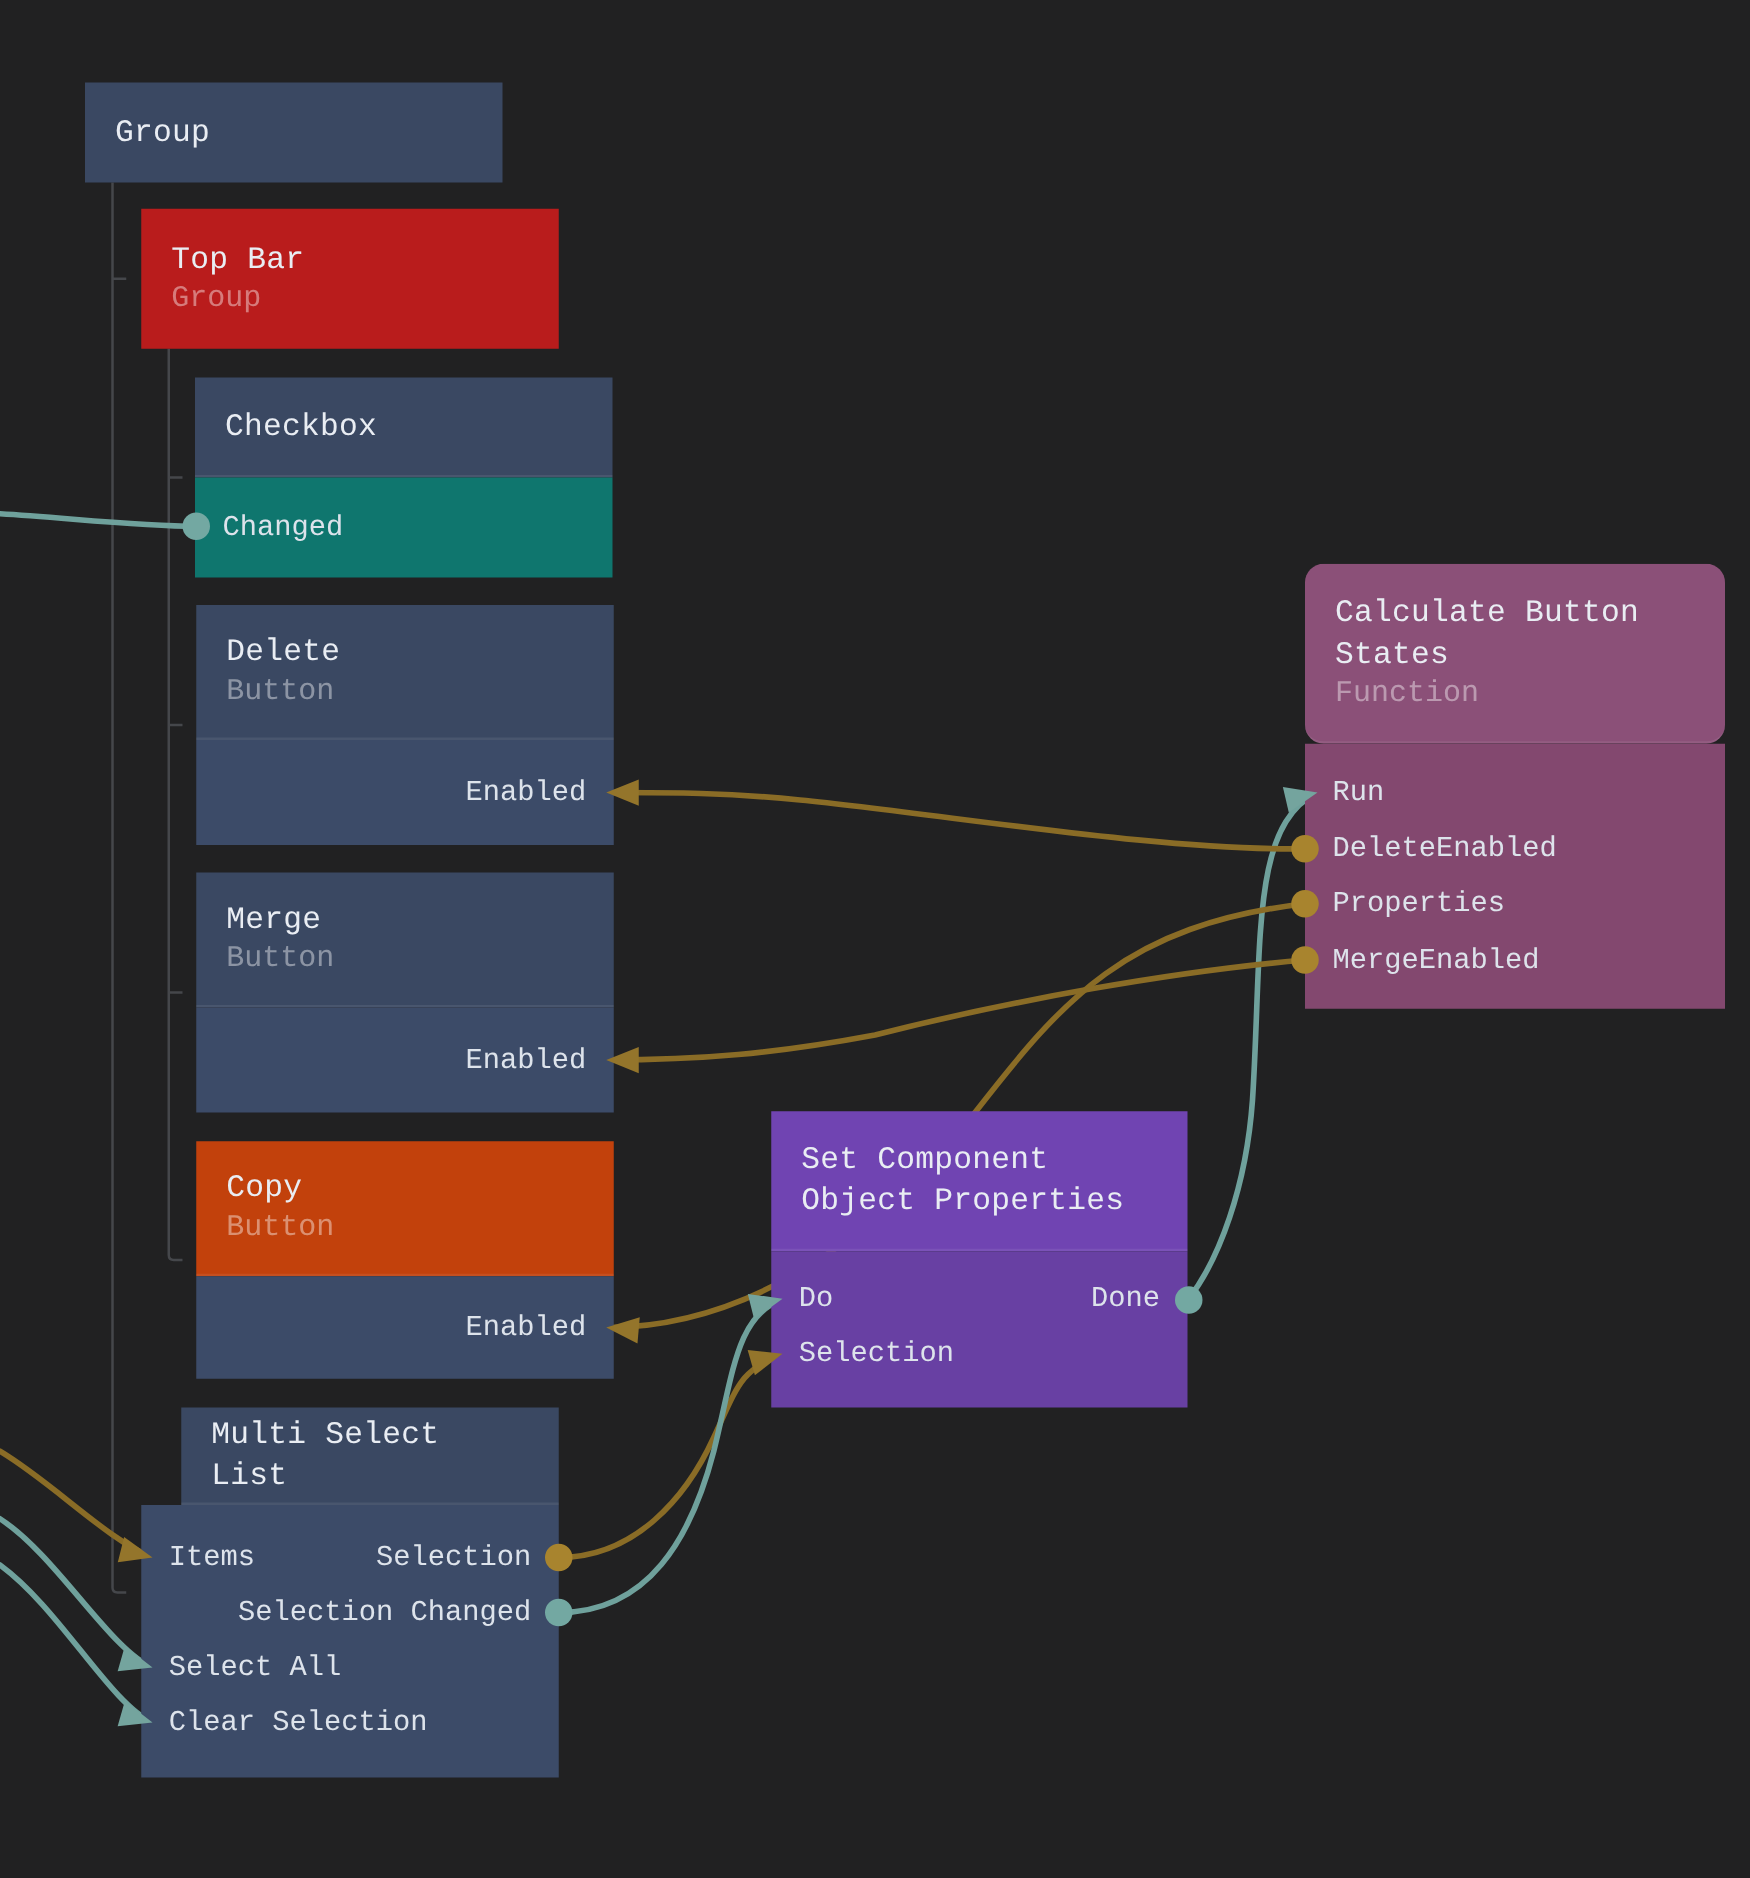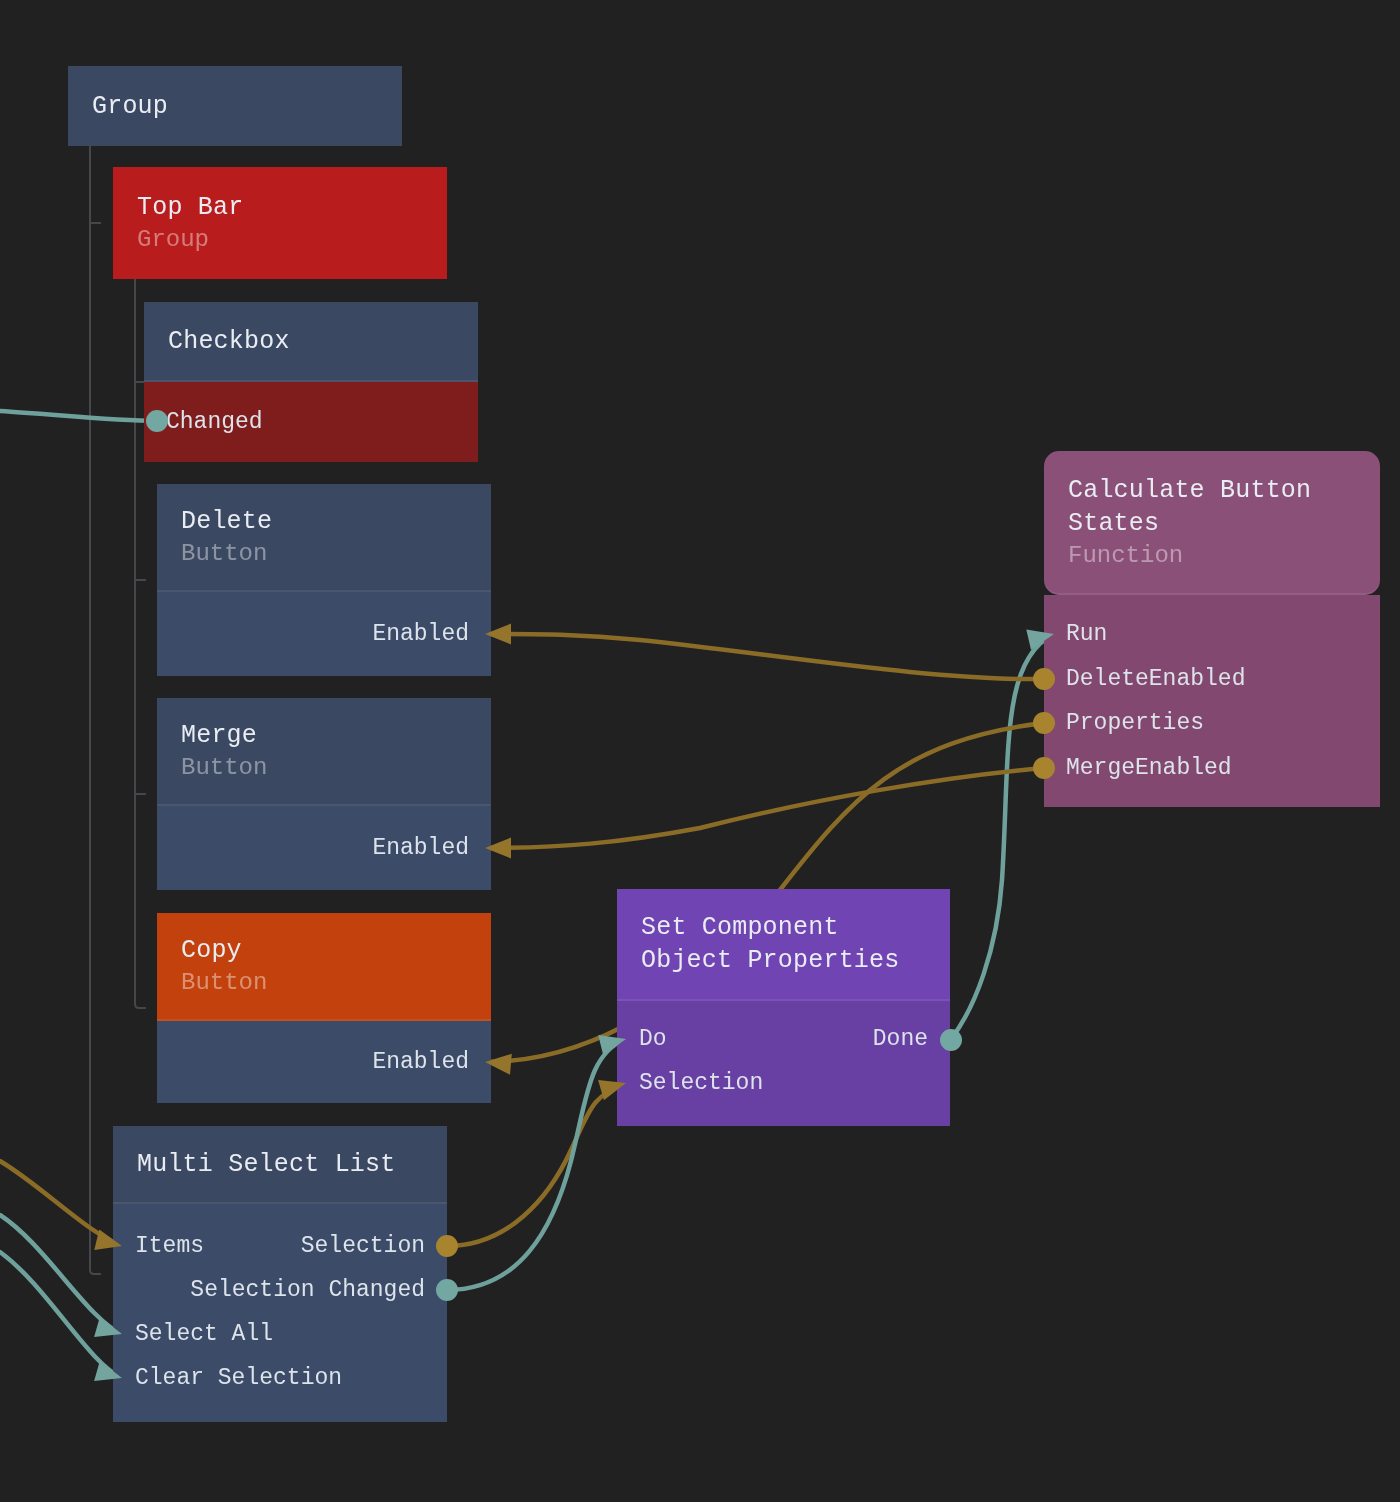--- a/index.html
+++ b/index.html
@@ -61,25 +61,25 @@
         <div class="head" style="height: 80px; background: rgb(58, 72, 98);">
           <div class="title" style="color: rgb(233, 237, 243);">Group</div>
         </div>
       </div>
       <div class="node" style="left: 113px; top: 167px; width: 334px;">
         <div class="head" style="height: 112px; background: #b91c1c;">
           <div class="title" style="color: rgb(233, 237, 243);">Top Bar</div>
           <div class="subtitle" style="color: rgba(255, 255, 255, 0.42);">Group</div>
         </div>
       </div>
-      <div class="node" style="left: 144px; top: 302px; width: 334px;">
+      <div class="node" style="left: 156px; top: 302px; width: 334px;">
         <div class="head has-body" style="height: 80px; background: rgb(58, 72, 98);">
           <div class="title" style="color: rgb(233, 237, 243);">Checkbox</div>
         </div>
-        <div class="nbody" style="height: 80px; padding-top: 0px; background: #7f1d1d;">
+        <div class="nbody" style="height: 80px; padding-top: 0px; background: #0f766e;">
           <div class="prow" style="height: 80px;">
             <span class="port left" style="color: rgb(221, 227, 235);">Changed</span>
           </div>
         </div>
       </div>
       <div class="node" style="left: 157px; top: 484px; width: 334px;">
         <div class="head has-body" style="height: 108px; background: rgb(58, 72, 98);">
           <div class="title" style="color: rgb(233, 237, 243);">Delete</div>
           <div class="subtitle" style="color: rgba(255, 255, 255, 0.42);">Button</div>
         </div>
@@ -105,21 +105,21 @@
           <div class="title" style="color: rgb(233, 237, 243);">Copy</div>
           <div class="subtitle" style="color: rgba(255, 255, 255, 0.42);">Button</div>
         </div>
         <div class="nbody" style="height: 82px; padding-top: 0px; background: rgb(60, 75, 104);">
           <div class="prow" style="height: 82px;">
             <span class="port right" style="color: rgb(221, 227, 235);">Enabled</span>
           </div>
         </div>
       </div>
       <div class="node" style="left: 113px; top: 1126px; width: 334px;">
-        <div class="head has-body" style="height: 78px; background: rgb(58, 72, 98);">
+        <div class="head has-body" style="height: 78px; background: rgb(58, 72, 98); margin-left: 32px;">
           <div class="title" style="color: rgb(233, 237, 243);">Multi Select List</div>
         </div>
         <div class="nbody" style="height: 218px; padding-top: 20px; background: rgb(60, 75, 104);">
           <div class="prow" style="height: 44px;">
             <span class="port left" style="color: rgb(221, 227, 235);">Items</span>
             <span class="port right" style="color: rgb(221, 227, 235);">Selection</span>
           </div>
           <div class="prow" style="height: 44px;">
             <span class="port right" style="color: rgb(221, 227, 235);">Selection Changed</span>
           </div>

